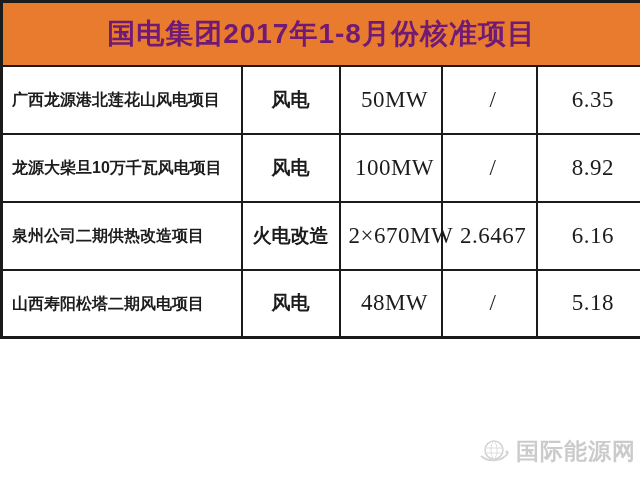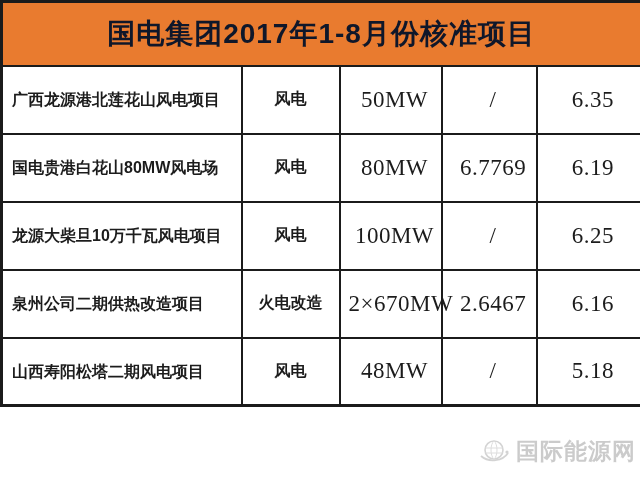--- a/index.html
+++ b/index.html
@@ -18,21 +18,21 @@
     border: 3px solid #1b1b1b;
   }
   .approval-table td, .approval-table th {
     border: 2px solid #1b1b1b;
     vertical-align: middle;
   }
   
   .title-row td {
     height: 64px;
     background: #e97b2f;
-    color: #0f172a;
+    color: #701a75;
     font-size: 28px;
     font-weight: bold;
     text-align: center;
     letter-spacing: 1px;
   }
   
   .header-row th {
     height: 70px;
     background: #5896cb;
     color: #15263a;
@@ -45,21 +45,21 @@
   
   .data-row td { height: 68px; background: #ffffff; color: #1c1c1c; }
   .cell-name {
     font-size: 16px;
     font-weight: bold;
     text-align: left;
     padding: 4px 14px 4px 9px;
     line-height: 1.45;
   }
   .cell-cn {
-    font-size: 16px;
+    font-size: 19px;
     font-weight: bold;
     text-align: center;
   }
   .cell-num {
     font-family: "Liberation Serif", serif;
     font-size: 23px;
     font-weight: normal;
     text-align: center;
     letter-spacing: 0.5px;
     padding-left: 8px;
@@ -106,34 +106,27 @@
 
 
     <tr class="data-row">
       <td class="cell-name">广西龙源港北莲花山风电项目</td>
       <td class="cell-cn">风电</td>
       <td class="cell-num">50MW</td>
       <td class="cell-num">/</td>
       <td class="cell-num">6.35</td>
     </tr>
 
-    <tr class="data-row">
-      <td class="cell-name">国电贵港白花山80MW风电场</td>
-      <td class="cell-cn">风电</td>
-      <td class="cell-num">80MW</td>
-      <td class="cell-num">6.7769</td>
-      <td class="cell-num">6.19</td>
-    </tr>
 
     <tr class="data-row">
       <td class="cell-name">龙源大柴旦10万千瓦风电项目</td>
       <td class="cell-cn">风电</td>
       <td class="cell-num">100MW</td>
       <td class="cell-num">/</td>
-      <td class="cell-num">6.25</td>
+      <td class="cell-num">8.92</td>
     </tr>
 
     <tr class="data-row">
       <td class="cell-name">泉州公司二期供热改造项目</td>
       <td class="cell-cn">火电改造</td>
       <td class="cell-num">2×670MW</td>
       <td class="cell-num">2.6467</td>
       <td class="cell-num">6.16</td>
     </tr>
 

